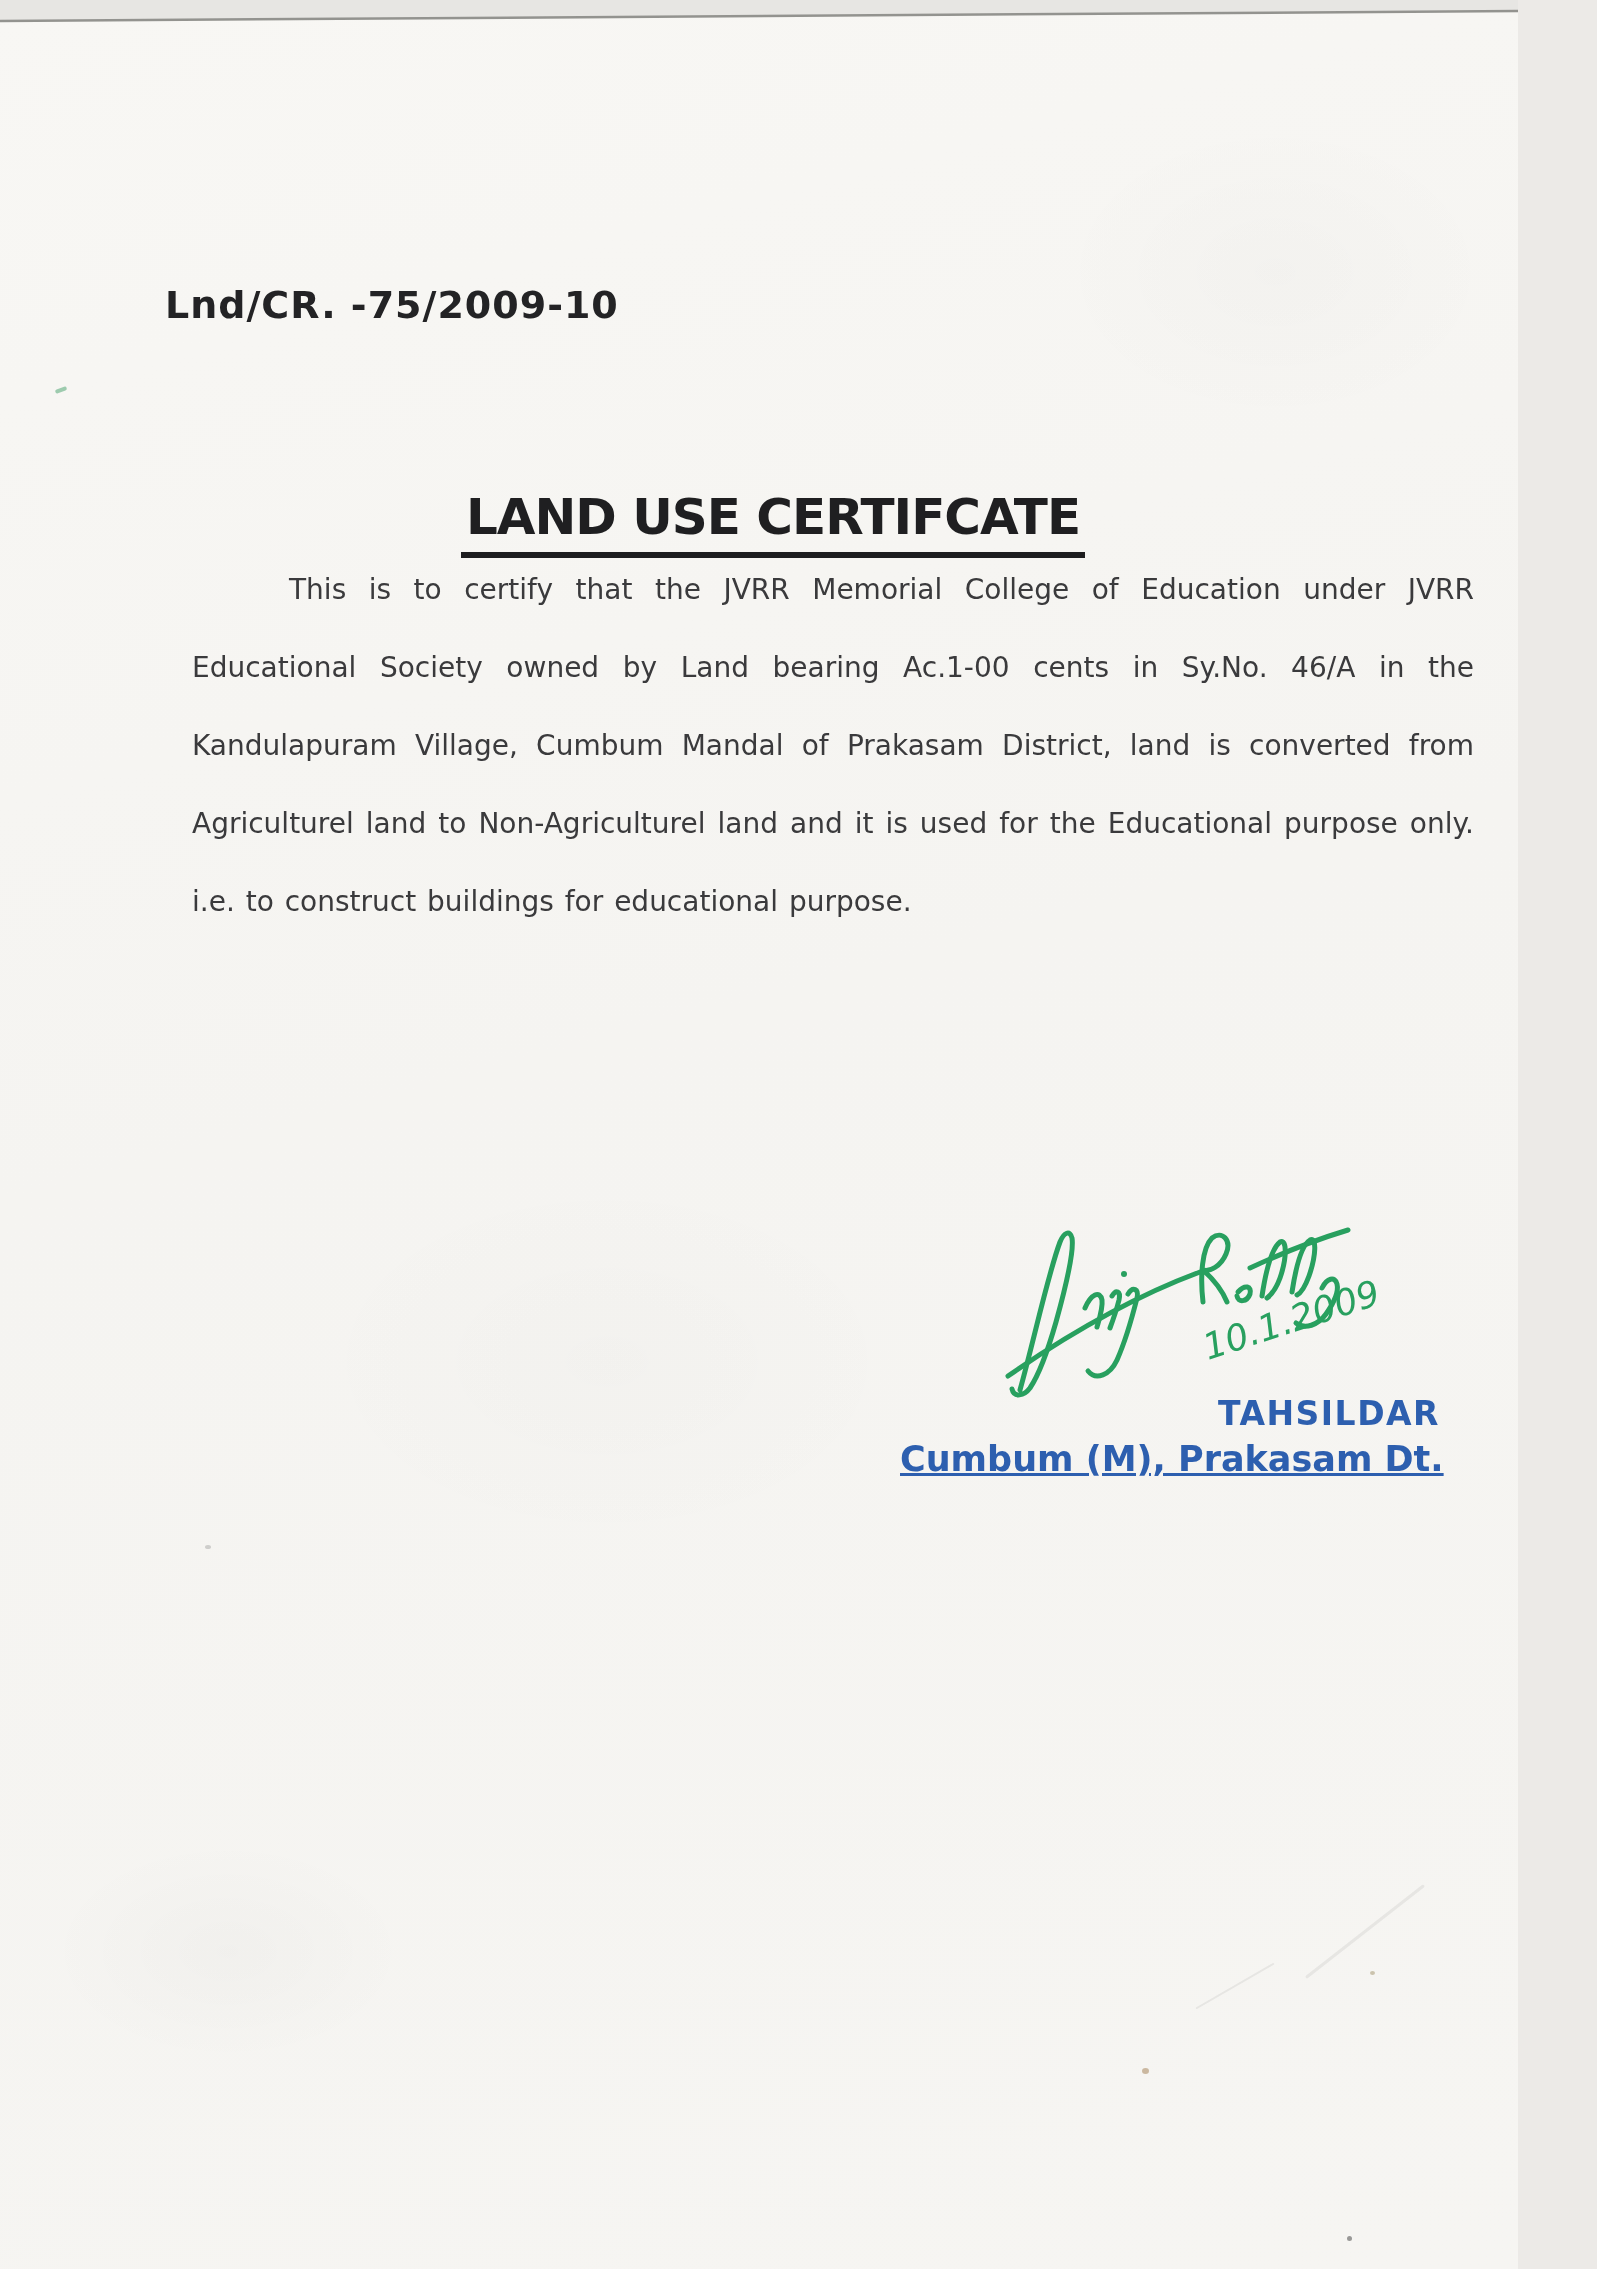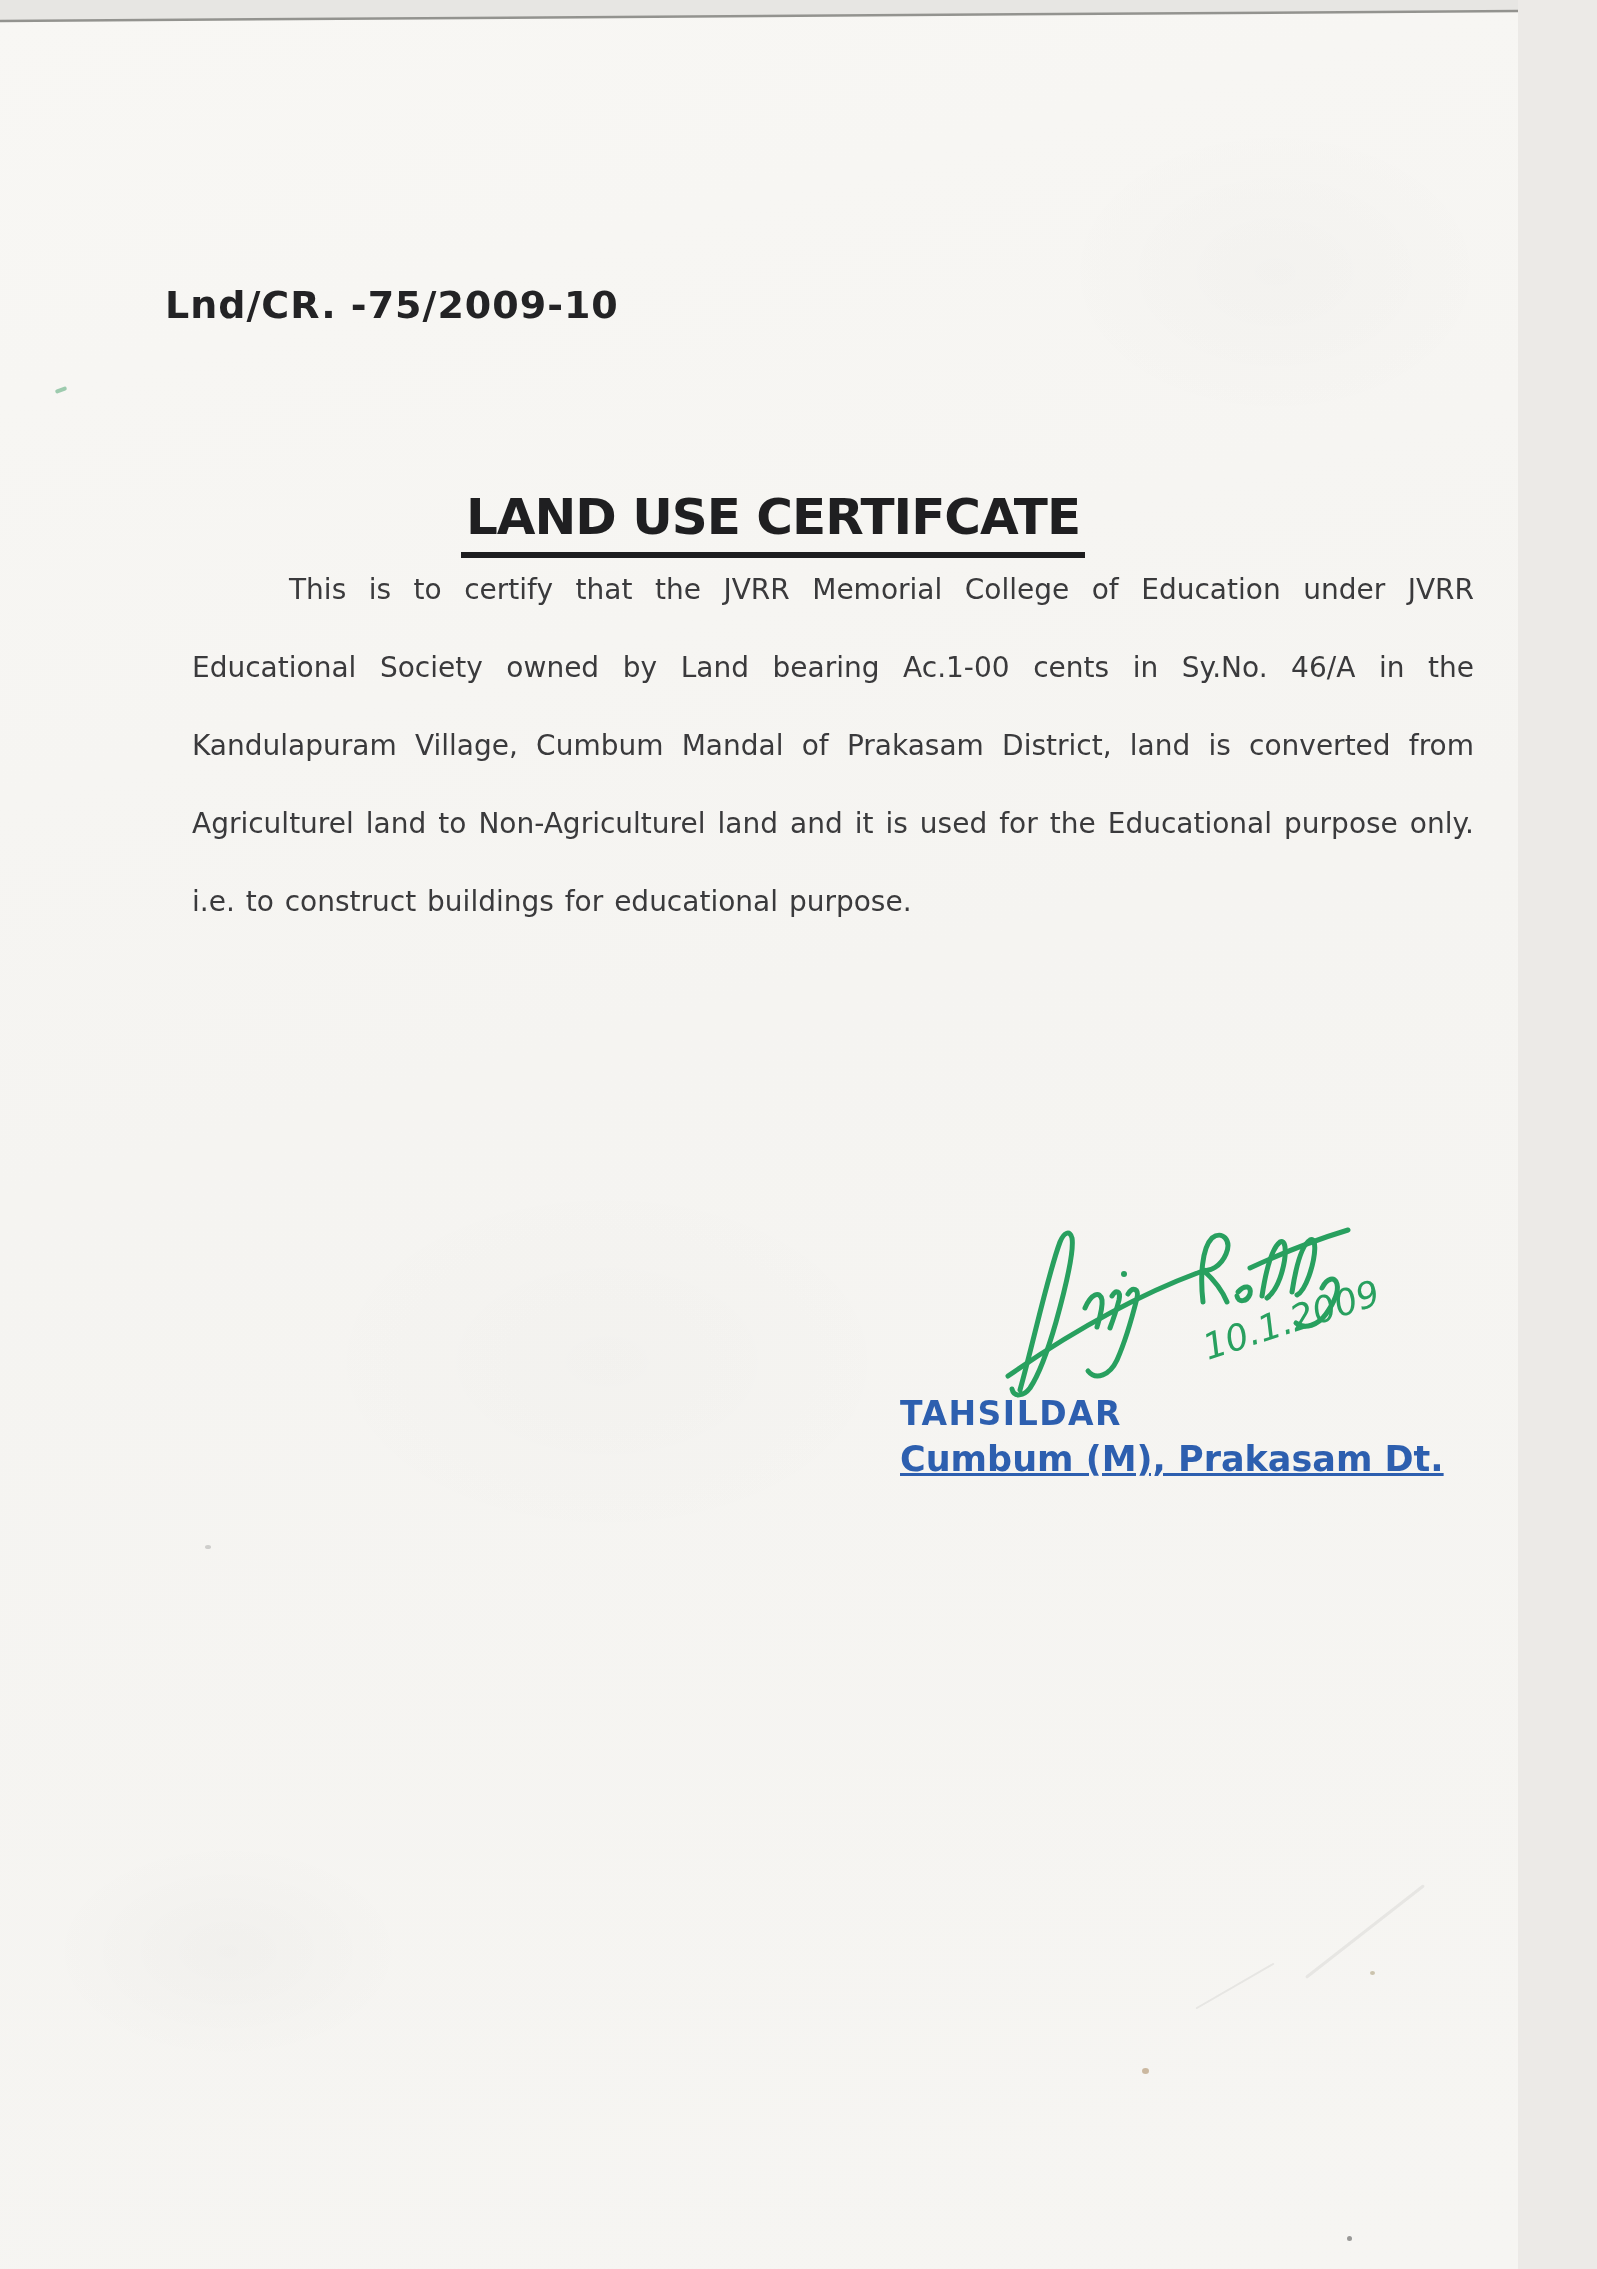--- a/index.html
+++ b/index.html
@@ -47,21 +47,21 @@
     font-size: 28px; line-height: 78px;
     text-align: justify; word-spacing: 2px;
   }
   .body-text p { margin: 0; text-indent: 97px; }
   .body-text p + p { margin-top: 8px; }
 
   .sig-svg { position: absolute; left: 950px; top: 1190px; }
 
   .sig-caption {
     position: absolute; left: 900px; top: 1394px; width: 540px;
-    text-align: left; color: #2d5faf; font-weight: bold;
+    text-align: right; color: #2d5faf; font-weight: bold;
   }
   .sig-title { font-size: 33px; letter-spacing: 1.5px; }
   .sig-loc   { font-size: 35px; margin-top: 6px; white-space: nowrap; text-decoration: underline; }
 
   .speck { position: absolute; border-radius: 50%; }
   .speck.s1 { left: 1142px; top: 2068px; width: 7px; height: 6px; background: rgba(150,110,60,0.45); }
   .speck.s2 { left: 1347px; top: 2236px; width: 5px; height: 5px; background: rgba(60,60,60,0.5); }
   .speck.s3 { left: 1370px; top: 1971px; width: 5px; height: 4px; background: rgba(140,120,70,0.4); }
   .speck.s4 { left: 205px;  top: 1545px; width: 6px; height: 4px; background: rgba(90,90,90,0.25); }
   .speck-green {

